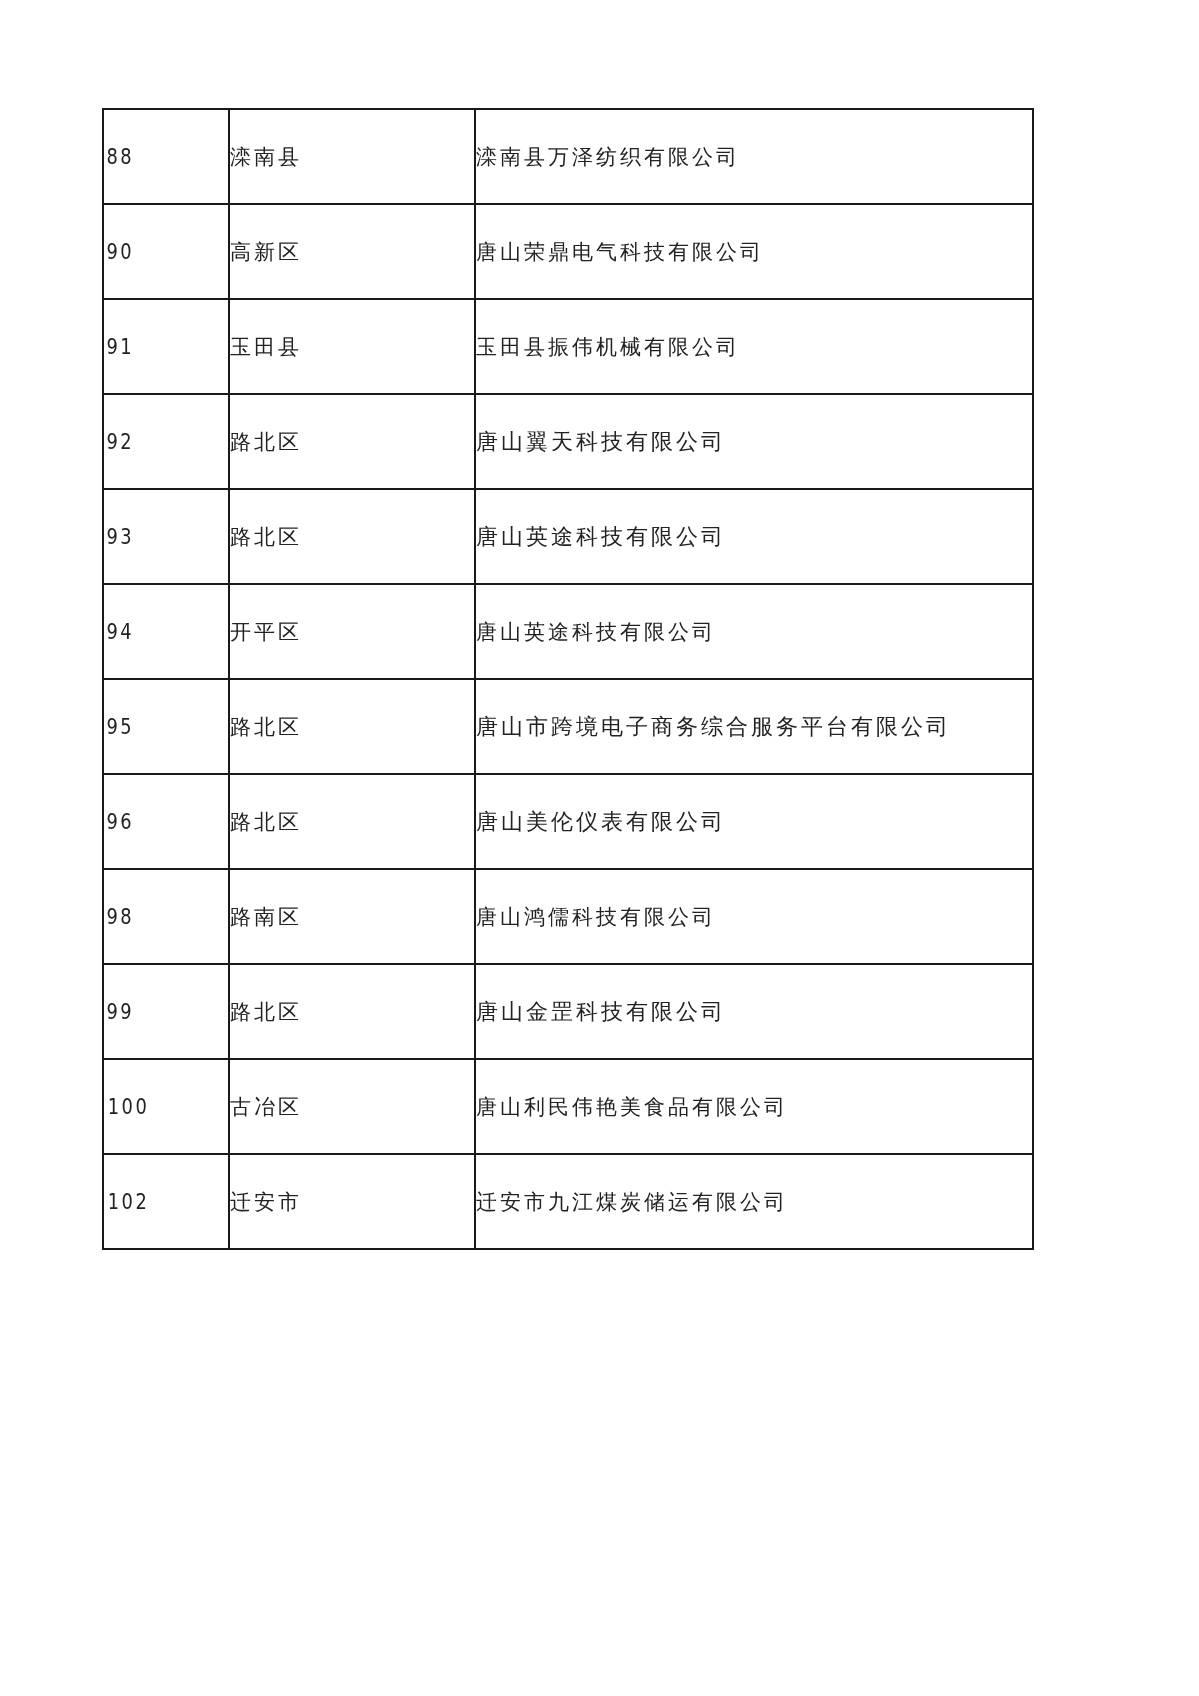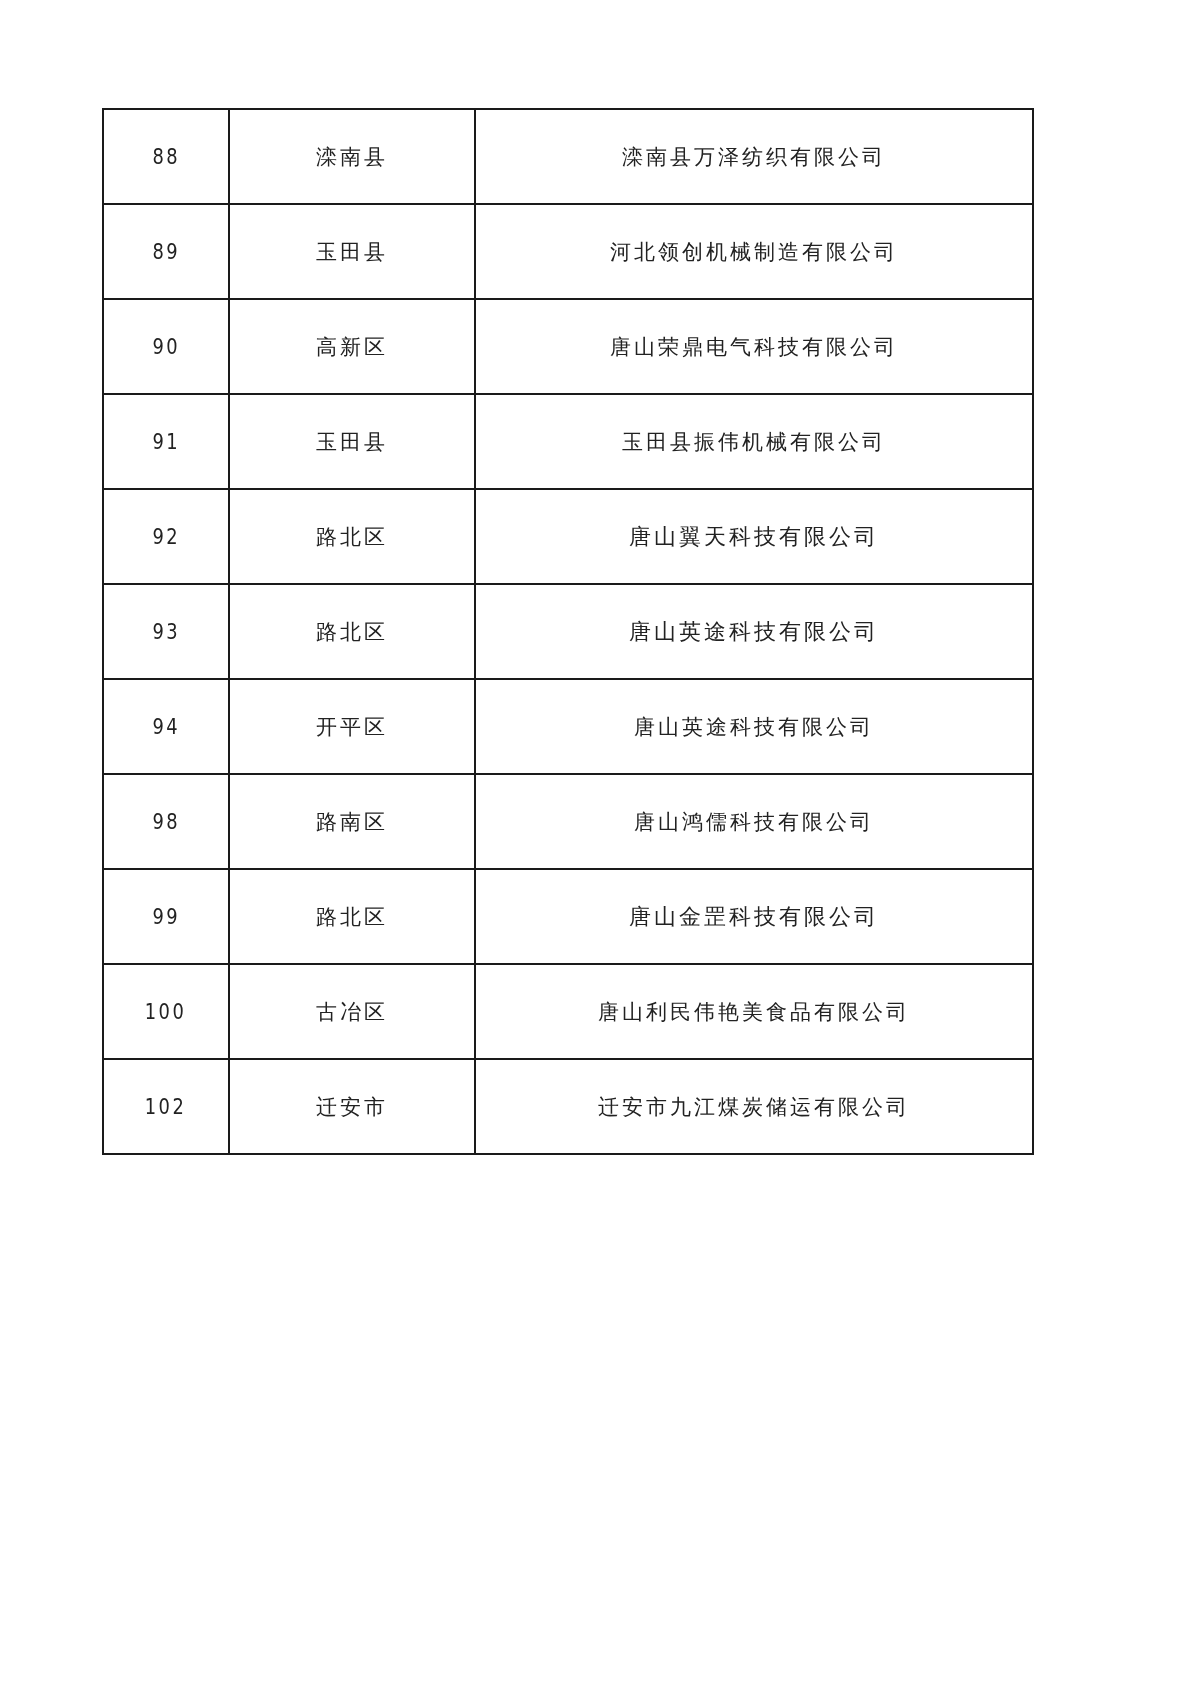--- a/index.html
+++ b/index.html
@@ -9,21 +9,20 @@
       position: absolute;
       left: 102px; top: 108px;
       width: 930px;
       border-collapse: collapse;
       table-layout: fixed;
     }
     table.list td {
       border: 2px solid #1a1a1a;
       height: 93px;
       padding: 0;
-      text-align: center;
       vertical-align: middle;
       color: #222;
       font-family: "DejaVu Sans", "Liberation Sans", sans-serif;
       font-size: 21px;
       letter-spacing: 3px;
     }
     td.num {
       font-family: "Liberation Sans", "DejaVu Sans", sans-serif;
       font-size: 22px;
       letter-spacing: -0.5px;
@@ -45,25 +44,20 @@
         <col class="c2">
         <col class="c3">
       </colgroup>
     <tbody>
       <tr>
         <td class="num"><span>88</span></td>
         <td>滦南县</td>
         <td class="company">滦南县万泽纺织有限公司</td>
       </tr>
       <tr>
-        <td class="num"><span>89</span></td>
-        <td>玉田县</td>
-        <td class="company">河北领创机械制造有限公司</td>
-      </tr>
-      <tr>
         <td class="num"><span>90</span></td>
         <td>高新区</td>
         <td class="company">唐山荣鼎电气科技有限公司</td>
       </tr>
       <tr>
         <td class="num"><span>91</span></td>
         <td>玉田县</td>
         <td class="company">玉田县振伟机械有限公司</td>
       </tr>
       <tr>
@@ -73,20 +67,30 @@
       </tr>
       <tr>
         <td class="num"><span>93</span></td>
         <td>路北区</td>
         <td class="company small">唐山英途科技有限公司</td>
       </tr>
       <tr>
         <td class="num"><span>94</span></td>
         <td>开平区</td>
         <td class="company">唐山英途科技有限公司</td>
+      </tr>
+      <tr>
+        <td class="num"><span>95</span></td>
+        <td>路北区</td>
+        <td class="company small">唐山市跨境电子商务综合服务平台有限公司</td>
+      </tr>
+      <tr>
+        <td class="num"><span>96</span></td>
+        <td>路北区</td>
+        <td class="company small">唐山美伦仪表有限公司</td>
       </tr>
       <tr>
         <td class="num"><span>98</span></td>
         <td>路南区</td>
         <td class="company">唐山鸿儒科技有限公司</td>
       </tr>
       <tr>
         <td class="num"><span>99</span></td>
         <td>路北区</td>
         <td class="company small">唐山金罡科技有限公司</td>

